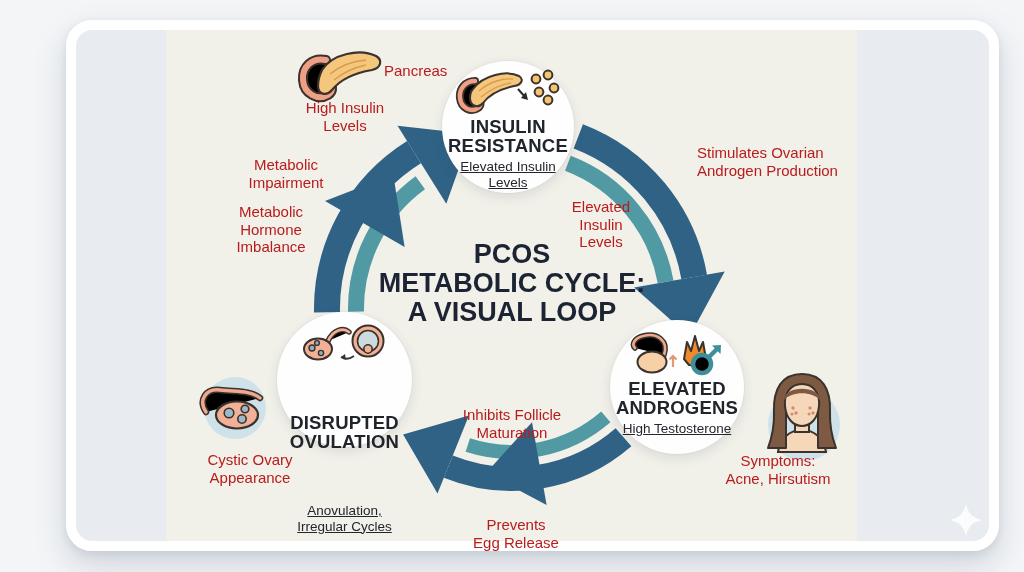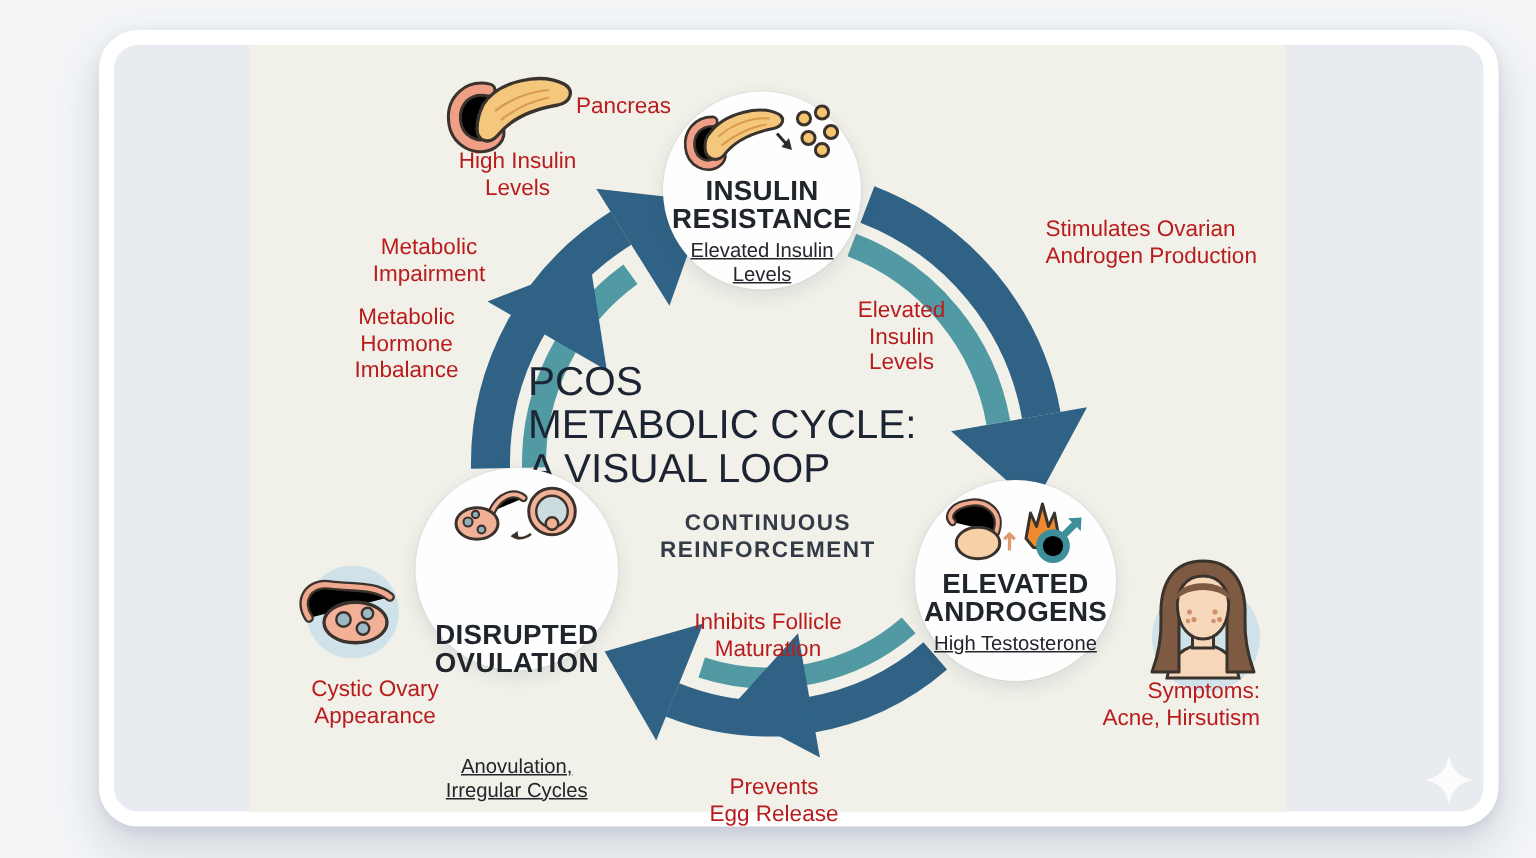--- a/index.html
+++ b/index.html
@@ -16,36 +16,36 @@
         box-shadow:0 4px 12px rgba(60,70,90,.12),0 0 0 1px rgba(60,70,90,.04);
         display:flex;flex-direction:column;align-items:center;text-align:center;}
   .node-top{left:442px;top:61px;width:132px;height:132px;padding-top:6px;}
   .node-bl{left:277px;top:312px;width:135px;height:135px;padding-top:9px;gap:48px;}
   .node-br{left:610px;top:320px;width:134px;height:134px;padding-top:9px;}
   .nicon{display:block;flex:none;}
   .ntitle{font-weight:700;font-size:18.5px;line-height:1.05;letter-spacing:.2px;
           color:#20242b;white-space:pre-line;margin-top:2px;}
   .nsub{font-size:13.5px;line-height:1.16;color:#23262c;white-space:pre-line;margin-top:3px;text-decoration:underline;}
 
-  .main-title{position:absolute;left:352px;top:240px;width:320px;
-          font-weight:400;font-size:27px;line-height:1.08;color:#1c2433;white-space:pre-line;}
+  .main-title{position:absolute;left:352px;top:240px;width:320px;text-align:center;
+          font-weight:700;font-size:27px;line-height:1.08;color:#1c2433;white-space:pre-line;}
   .caption{position:absolute;left:392px;top:340px;width:240px;text-align:center;
           font-weight:700;font-size:15px;letter-spacing:1px;color:#333b47;
           line-height:1.22;white-space:pre-line;}
 
   .lbl{position:absolute;font-size:15px;line-height:1.18;color:#b91c1c;white-space:pre-line;}
   .ctr{text-align:center;}
   .pancreas-lbl{left:384px;top:62px;width:90px;}
   .high-insulin-lbl{left:285px;top:99px;width:120px;}
   .metabolic-lbl{left:226px;top:156px;width:120px;}
   .persistent-lbl{left:211px;top:203px;width:120px;}
   .elevated-right-lbl{left:541px;top:198px;width:120px;}
   .stimulates-lbl{left:697px;top:144px;width:190px;}
   .suppresses-lbl{left:719px;top:202px;width:130px;}
-  .symptoms-lbl{left:680px;top:452px;width:160px;text-align:right;}
+  .symptoms-lbl{left:698px;top:452px;width:160px;}
   .cystic-lbl{left:180px;top:451px;width:140px;}
   .inhibits-lbl{left:432px;top:406px;width:160px;}
   .prevents-lbl{left:436px;top:516px;width:160px;}
 
   .art{position:absolute;}
   .pancreas-art{left:296px;top:44px;}
   .cystic-art{left:192px;top:372px;}
   .woman-art{left:748px;top:368px;}
   .sparkle{position:absolute;right:5px;bottom:3px;}
 </style>
@@ -75,22 +75,20 @@
 
     <path d="M327.0 312.2 A185 185 0 0 1 414.0 152.1" stroke="#2f6285" stroke-width="26"></path>
     <path d="M356.0 311.7 A156 156 0 0 1 420.3 182.8" stroke="#519aa3" stroke-width="16"></path>
     <polygon points="325.0,201.0 404.6,247.0 393.3,174.6" fill="#2f6285"></polygon>
     <polygon points="397.5,125.8 446.3,203.8 471.1,134.1" fill="#2f6285"></polygon>
   </svg>
 
   <div class="main-title">PCOS
 METABOLIC CYCLE:
 A VISUAL LOOP</div>
-  <div class="caption">CONTINUOUS
-REINFORCEMENT</div>
 
   <div class="node node-top">
     <svg class="nicon" width="106" height="48" viewBox="0 0 106 48">
       <path d="M20 14 C10 14 4 22 5 31 C6 41 16 46 23 41 C27 38 26 32 21 32" stroke="#3a322c" stroke-width="8" stroke-linecap="round"></path>
       <path d="M20 14 C10 14 4 22 5 31 C6 41 16 46 23 41 C27 38 26 32 21 32" stroke="#ef9f85" stroke-width="4.5" stroke-linecap="round" fill="none"></path>
       <path d="M18 22 C28 8 52 3 64 9 C69 12 67 18 59 19 C45 22 34 28 28 36 C23 42 15 39 15 31 C15 27 16 24 18 22 Z" fill="#f4c77c" stroke="#3a322c" stroke-width="2" stroke-linejoin="round"></path>
       <path d="M24 24 C34 15 48 11 58 12 M26 30 C36 22 48 17 56 16" stroke="#d99c4e" stroke-width="1.4" fill="none"></path>
       <path d="M63 22 L71 31" stroke="#2a2a2a" stroke-width="2"></path>
       <polygon points="66,31 73,33 71,25" fill="#2a2a2a"></polygon>
       <g fill="#f6c46f" stroke="#3a322c" stroke-width="2">

